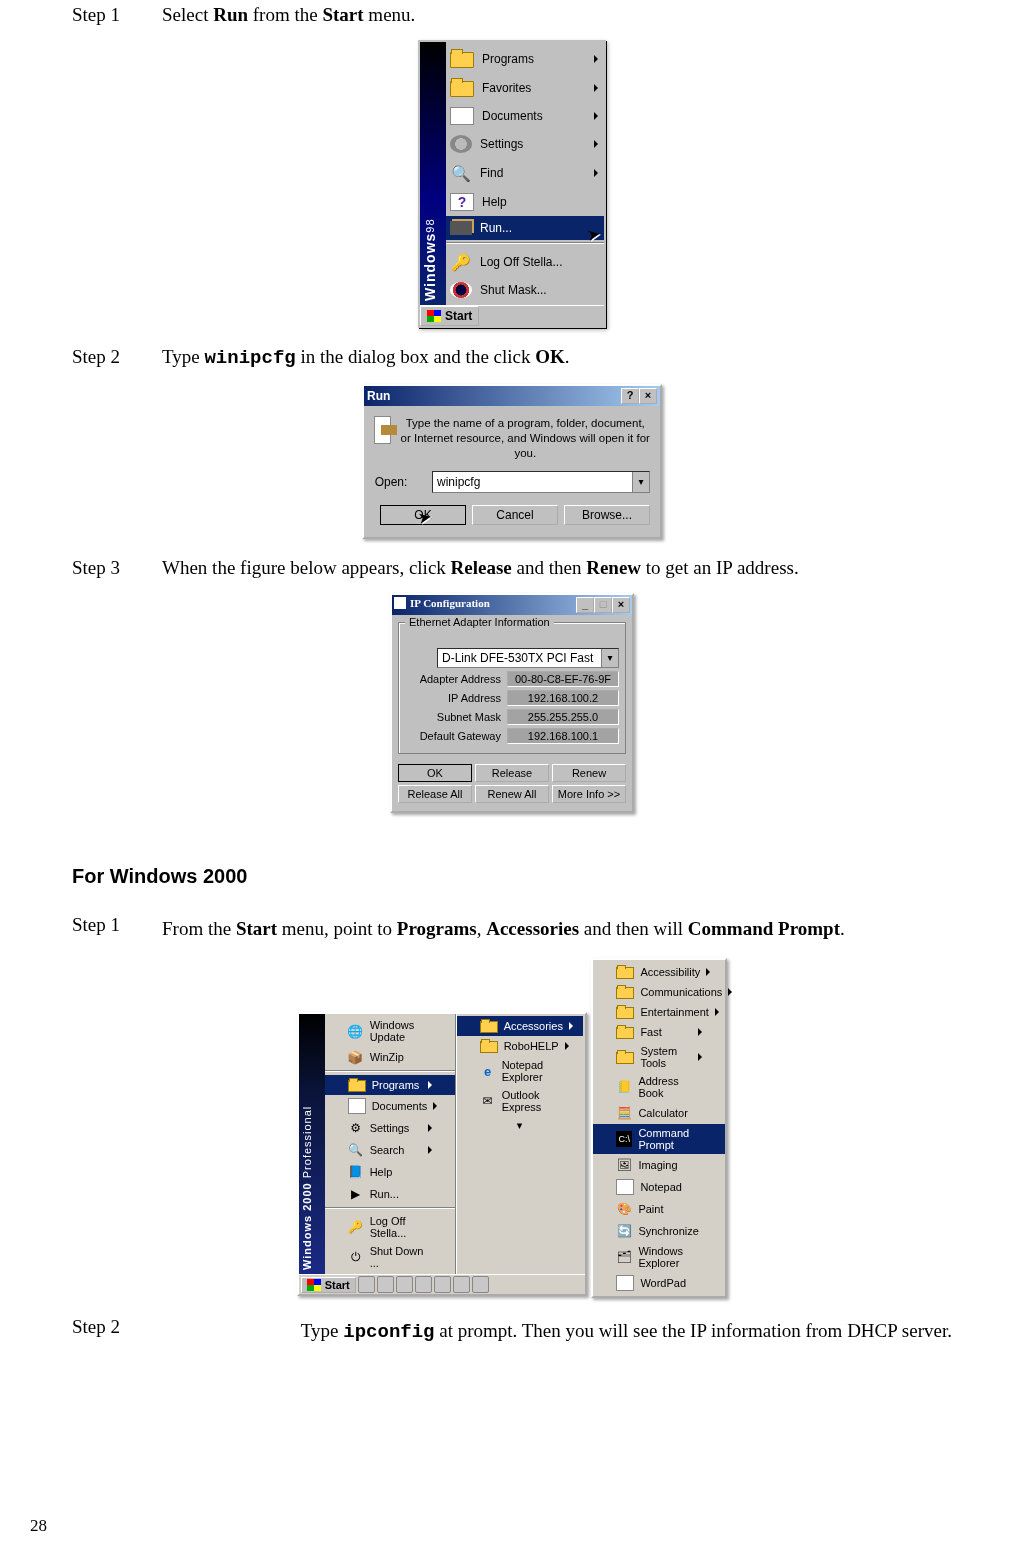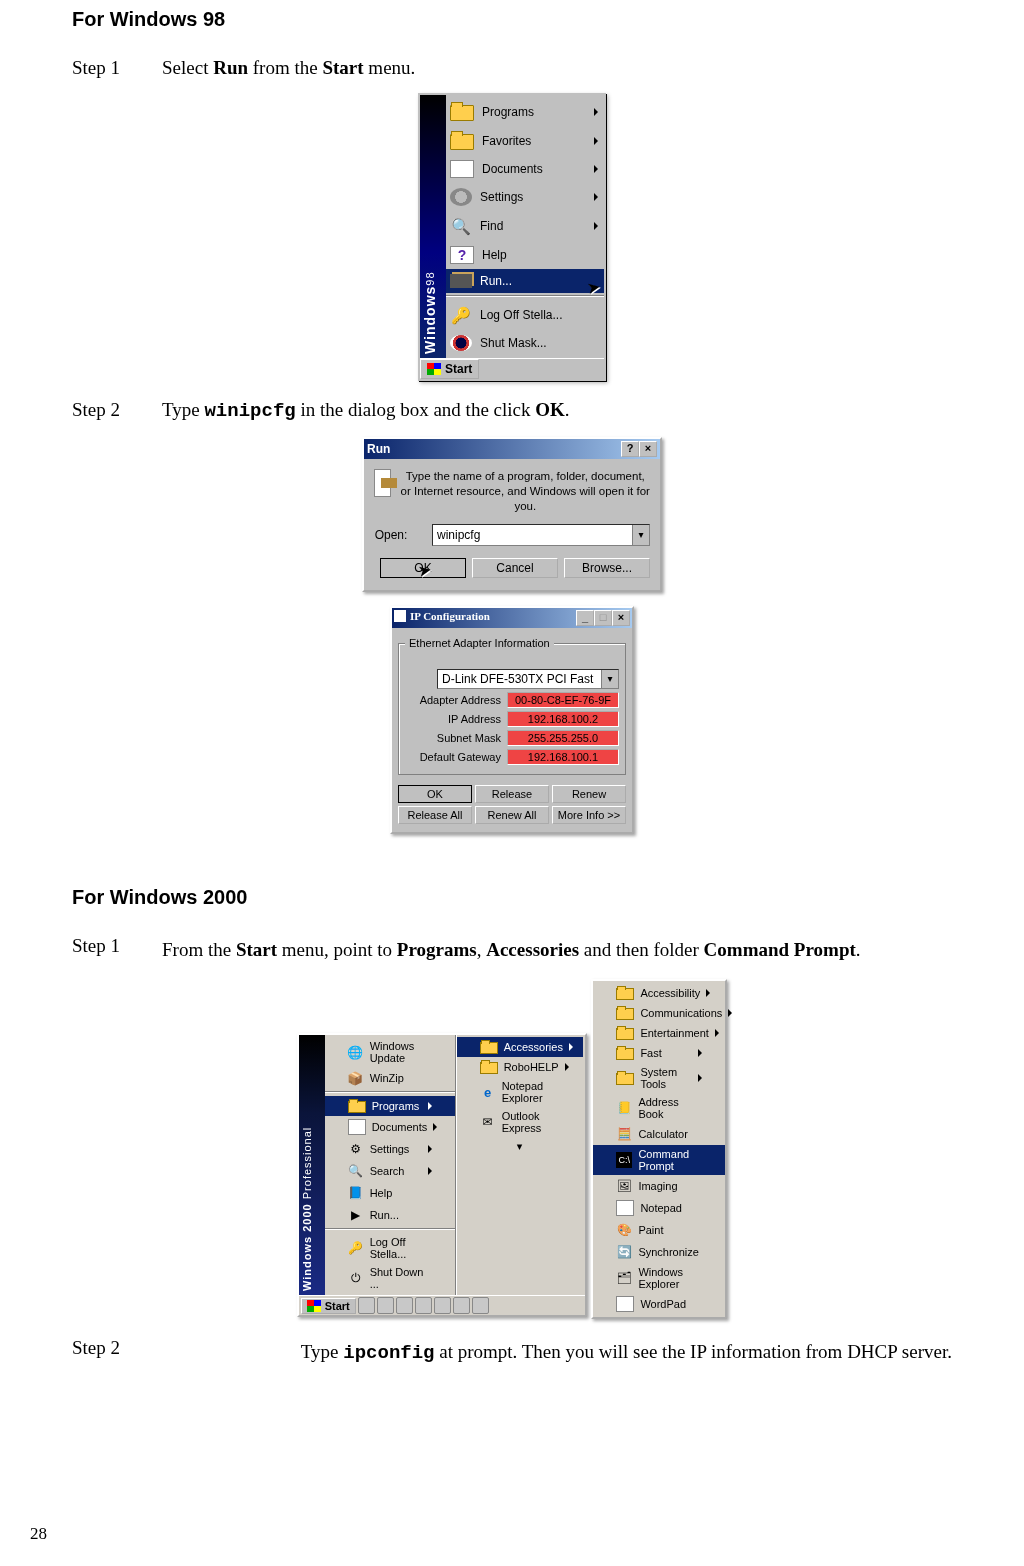--- a/index.html
+++ b/index.html
@@ -154,27 +154,27 @@
   .dlg-btns { display:flex; gap:6px; justify-content:flex-end; margin:12px 0 2px 0; position:relative;}
   .run-ico { width:30px; height:26px; background:#fff; border:1px solid #888; position:relative; }
   .run-ico::after { content:""; position:absolute; left:6px; top:8px; width:16px; height:10px; background:#b58a3a; }
 
   
   .ipconf {
     display:inline-block; width:240px; background:#c0c0c0; border:2px outset #fff;
     font:11px Tahoma,Arial,sans-serif; box-shadow:2px 2px 3px rgba(0,0,0,.35);
   }
   .ipconf .group {
-    margin:15px 6px 6px 6px; border:1px solid #808080; box-shadow: inset 1px 1px 0 #fff;
+    margin:7px 6px 6px 6px; border:1px solid #808080; box-shadow: inset 1px 1px 0 #fff;
     padding:22px 6px 6px 6px; position:relative;
   }
   .ipconf .group .legend { position:absolute; top:-7px; left:6px; background:#c0c0c0; padding:0 4px; }
   .kv { display:flex; align-items:center; margin:3px 0; }
   .kv .k { width:96px; text-align:right; padding-right:6px; }
-  .kv .v { flex:1; background:#ef4444; border:1px inset #fff; padding:1px 4px; font-size:11px; }
+  .kv .v { flex:1; background:#a3a3a3; border:1px inset #fff; padding:1px 4px; font-size:11px; }
   .btn-grid { display:grid; grid-template-columns:repeat(3,1fr); gap:3px; padding:4px 6px 8px 6px; }
   .btn-grid .btn { min-width:0; padding:2px 2px; font-size:11px; }
   .winbtns { display:flex; gap:0; }
 
   
   .w2k {
     display:inline-block; background:#d4d0c8; border:2px outset #fff;
     font:11px Tahoma,Arial,sans-serif; box-shadow:2px 2px 3px rgba(0,0,0,.35);
     width:286px;
   }
@@ -203,21 +203,20 @@
   .w2k .ico.fold::before{content:"";position:absolute;top:-3px;left:0;width:7px;height:3px;background:#ffcf4d;border:1px solid #9a7b00;border-bottom:none;}
   .w2k .ico.e { color:#0066cc; font-weight:bold; }
   .w2k .ico.doc { background:#fff;border:1px solid #888;width:11px;height:14px;}
   .w2k .ico.util { font-size:12px; }
 </style>
 </head>
 <body>
 
 <div class="page">
 
-  <div class="section-head">For Windows 98</div>
 
   <div class="step-row">
     <div class="step-label">Step 1</div>
     <div class="step-body">
       <span>Select </span><span class="bold">Run</span><span> from the </span><span class="bold">Start</span><span> menu.</span>
     </div>
   </div>
 
   <div class="fig-wrap">
     <div class="win98-start">
@@ -310,20 +309,26 @@
         <div class="dlg-btns">
           <div class="btn default">OK</div>
           <div class="btn">Cancel</div>
           <div class="btn">Browse...</div>
           <span class="cursor" style="left:44px; right:auto; bottom:-2px;">➤</span>
         </div>
       </div>
     </div>
   </div>
 
+  <div class="step-row">
+    <div class="step-label">Step 3</div>
+    <div class="step-body">
+      <span>When the figure below appears, click </span><span class="bold">Release</span><span> and then </span><span class="bold">Renew</span><span> to get an IP address.</span>
+    </div>
+  </div>
 
   <div class="fig-wrap">
     <div class="ipconf">
       <div class="titlebar" style="background:linear-gradient(90deg,#0a246a,#a6caf0);color:#fff;font:bold 11px Tahoma;display:flex;padding:2px 2px;">
         <span style="width:12px;height:12px;background:#fff;margin-right:4px;"></span>
         <span>IP Configuration</span>
         <span class="spacer" style="flex:1"></span>
         <span class="winbtns">
           <span class="tbtn">_</span>
           <span class="tbtn" style="color:#888">□</span>
@@ -366,21 +371,21 @@
       </div>
     </div>
   </div>
 
   <div style="height:30px"></div>
   <div class="section-head">For Windows 2000</div>
 
   <div class="step-row">
     <div class="step-label">Step 1</div>
     <div class="step-body" style="line-height:2.0;">
-      <span>From the </span><span class="bold">Start</span><span> menu, point to </span><span class="bold">Programs</span><span>, </span><span class="bold">Accessories</span><span> and then folder </span><span class="bold">Command Prompt</span><span>.</span>
+      <span>From the </span><span class="bold">Start</span><span> menu, point to </span><span class="bold">Programs</span><span>, </span><span class="bold">Accessories</span><span> and then will </span><span class="bold">Command Prompt</span><span>.</span>
     </div>
   </div>
 
   <div class="fig-wrap">
     <div class="w2k-wrap">
       <div class="w2k">
         <div class="cols">
           <div class="side">
             <span>Windows 2000</span> <span style="font-weight:normal">Professional</span>
           </div>

